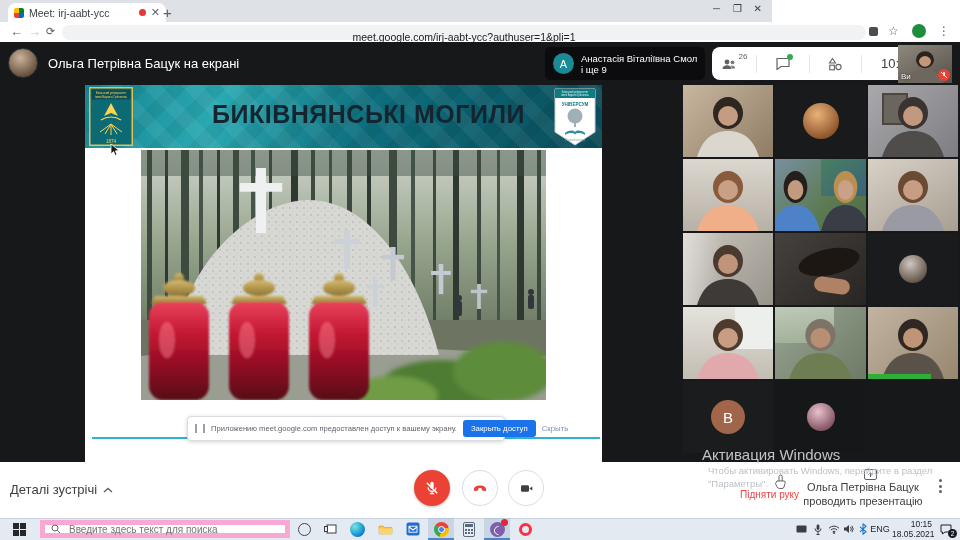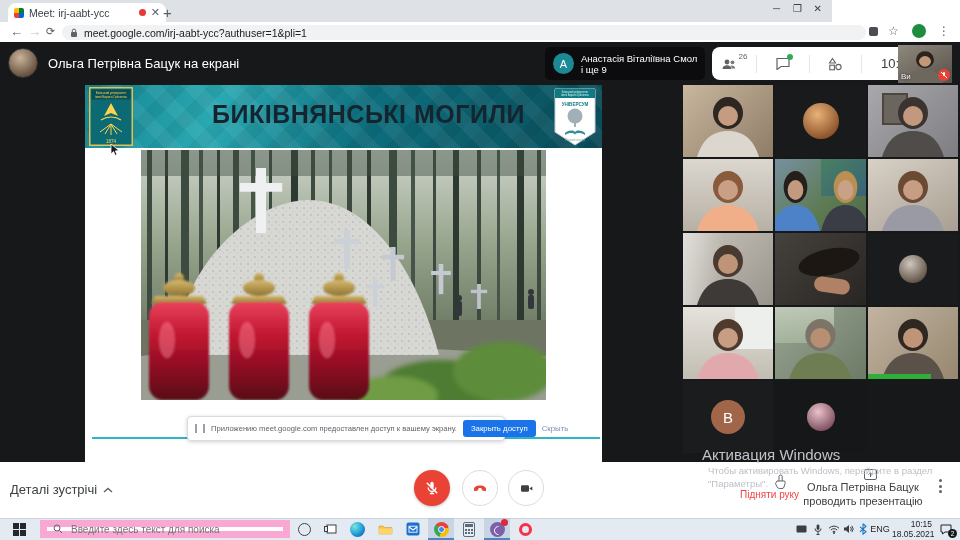--- a/index.html
+++ b/index.html
@@ -1,34 +1,34 @@
 <!DOCTYPE html>
 <html><head>
 <meta charset="utf-8">
 <style>
   html,body{margin:0;padding:0;background:#000;}
   .stage{position:relative;width:960px;height:540px;overflow:hidden;background:#fff;
          font-family:"Liberation Sans","DejaVu Sans",sans-serif;-webkit-font-smoothing:antialiased;}
   .abs{position:absolute;}
 
   
-  .tabstrip{left:0;top:0;width:832px;height:22px;background:#dee1e6;}
+  .tabstrip{left:0;top:0;width:772px;height:22px;background:#dee1e6;}
   .tab{left:8px;top:3px;width:146px;height:19px;background:#fff;border-radius:8px 8px 0 0;
        display:flex;align-items:center;gap:5px;padding:0 6px;font-size:10.5px;color:#3c4043;}
   .favicon{width:10px;height:10px;border-radius:2px;flex:0 0 auto;
     background:conic-gradient(#00832d 0 25%,#0066da 0 50%,#e94235 0 75%,#ffba00 0 100%);}
   .tab-title{flex:1;white-space:nowrap;overflow:hidden;}
   .recdot{width:7px;height:7px;border-radius:50%;background:#e53935;flex:0 0 auto;}
   .tclose{color:#5f6368;font-size:11px;line-height:11px;}
   .newtab{left:163px;top:4px;font-size:15px;color:#5f6368;}
   .winctl{top:3px;font-size:10px;color:#3c4043;}
   .toolbar{left:0;top:22px;width:960px;height:20px;background:#fff;border-bottom:1px solid #d7dade;}
   .navbtn{top:25px;font-size:13px;line-height:13px;color:#5f6368;}
   .omni{left:62px;top:25px;width:788px;height:15px;background:#f0f2f4;border-radius:8px;
-        display:flex;align-items:center;gap:6px;padding:0 8px;font-size:10.5px;color:#202124;}
+        display:flex;align-items:center;gap:6px;padding:0 8px;font-size:10.5px;color:#202124;flex-direction:column;}
   .avatarC{left:912px;top:24px;width:14px;height:14px;border-radius:50%;background:#1e8e3e;}
   .menu3{left:938px;top:24px;color:#5f6368;font-size:12px;letter-spacing:0;}
 
   
   .meetbg{left:0;top:42px;width:960px;height:420px;background:#17181a;}
   .meetbar{left:0;top:462px;width:960px;height:56px;background:#fff;}
 
   .presenter{left:8px;top:48px;display:flex;align-items:center;gap:10px;color:#fff;font-size:13px;justify-content:center;}
   .pava{width:28px;height:28px;border-radius:50%;
         background:radial-gradient(circle at 40% 32%,#cbb39a,#5e4a38 78%);border:1px solid #333;}
@@ -140,21 +140,21 @@
               line-height:13.5px;color:#3c4043;}
   .presicon{left:864px;top:469px;}
   .vdots{left:932px;top:479px;width:16px;display:flex;flex-direction:column;align-items:center;gap:2.5px;}
   .vdots i{width:3px;height:3px;border-radius:50%;background:#5f6368;}
 
   
   .taskbar{left:0;top:518px;width:960px;height:22px;background:#e4eaf2;border-top:1px solid #ccd4df;
            box-sizing:border-box;}
   .tbtn{position:absolute;top:518px;height:22px;display:flex;align-items:center;justify-content:center;}
   .tbtn.active{background:rgba(150,175,205,.35);box-shadow:inset 0 -2px 0 #4e84c4;}
-  .tsearch{left:40px;top:520px;width:250px;height:18px;background:#fff;border:7px solid #f9a8d4;
+  .tsearch{left:40px;top:520px;width:250px;height:18px;background:#fff;border:5px solid #f9a8d4;
            display:flex;align-items:center;gap:6px;padding:0 6px;box-sizing:border-box;}
   .tsearch input{border:none;outline:none;flex:1;font-size:10px;color:#5f6368;
            font-family:"Liberation Sans","DejaVu Sans",sans-serif;background:transparent;}
   .edge{width:15px;height:15px;border-radius:50%;
         background:radial-gradient(circle at 32% 30%,#7fe3d6,#2aabdb 45%,#1566c0 82%);}
   .chrome{width:15px;height:15px;border-radius:50%;position:relative;
         background:conic-gradient(from -45deg,#ea4335 0 33%,#fbbc05 0 66%,#34a853 0 100%);}
   .chrome::after{content:"";position:absolute;inset:4px;background:#4285f4;border:1.5px solid #fff;
         border-radius:50%;}
   .viber{width:15px;height:15px;border-radius:50%;background:#7d60a8;position:relative;}

